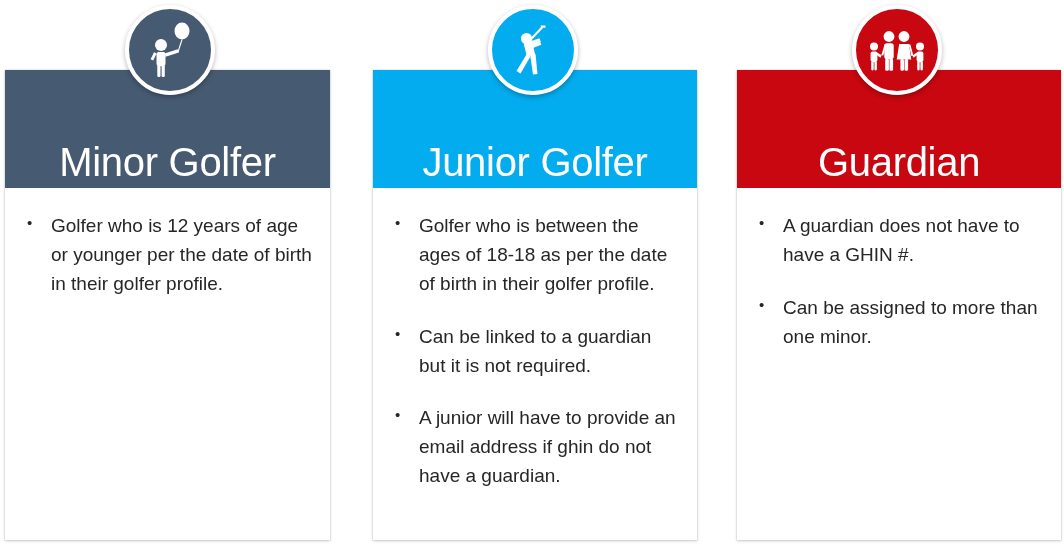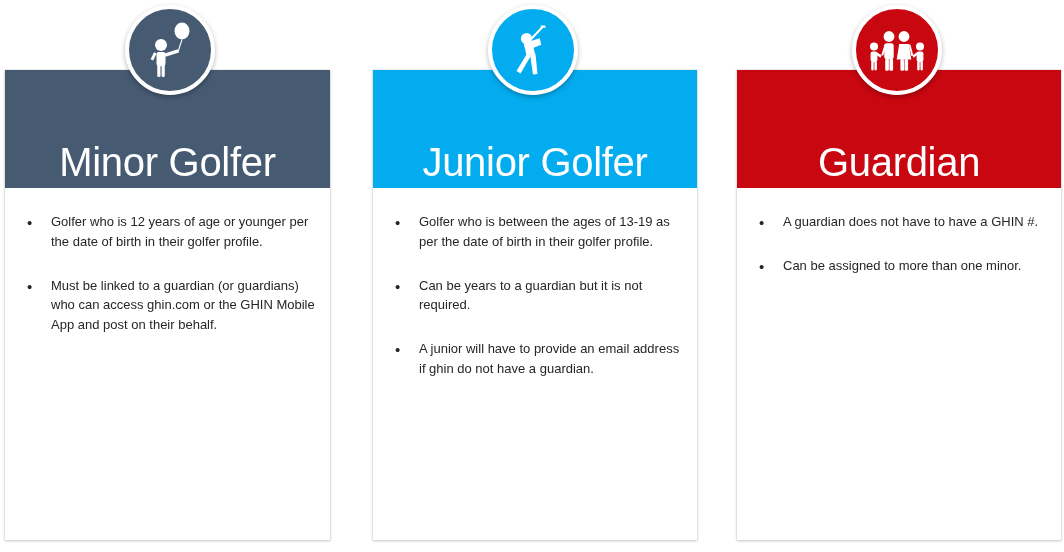--- a/index.html
+++ b/index.html
@@ -68,21 +68,21 @@
     list-style: none;
     margin: 0;
     padding: 0;
   }
 
   .bullet-item {
     position: relative;
     padding-left: 34px;
     margin-bottom: 24px;
     color: #262626;
-    font-size: 13px;
+    font-size: 19px;
     line-height: 1.52;
   }
   .bullet-item:last-child { margin-bottom: 0; }
 
   .bullet-item::before {
     content: "\2022";
     position: absolute;
     left: 10px;
     top: -1px;
     font-size: 15px;
@@ -116,33 +116,32 @@
 
 <div id="board">
 
   <div class="card card-1">
     <div class="card-header" style="background:#465A72;">
       <div class="card-title">Minor Golfer</div>
     </div>
     <div class="card-body">
       <ul class="bullet-list">
         <li class="bullet-item">Golfer who is 12 years of age or younger per the date of birth in their golfer profile.</li>
-        <li class="bullet-item">Must be linked to a guardian (or guardians) who can access ghin.com or the GHIN Mobile App and post on their behalf.</li>
       </ul>
     </div>
   </div>
 
   <div class="card card-2">
     <div class="card-header" style="background:#03ACEE;">
       <div class="card-title">Junior Golfer</div>
     </div>
     <div class="card-body">
       <ul class="bullet-list">
-        <li class="bullet-item">Golfer who is between the ages of 13-19 as per the date of birth in their golfer profile.</li>
-        <li class="bullet-item">Can be years to a guardian but it is not required.</li>
+        <li class="bullet-item">Golfer who is between the ages of 18-18 as per the date of birth in their golfer profile.</li>
+        <li class="bullet-item">Can be linked to a guardian but it is not required.</li>
         <li class="bullet-item">A junior will have to provide an email address if ghin do not have a guardian.</li>
       </ul>
     </div>
   </div>
 
   <div class="card card-3">
     <div class="card-header" style="background:#C80710;">
       <div class="card-title">Guardian</div>
     </div>
     <div class="card-body">

